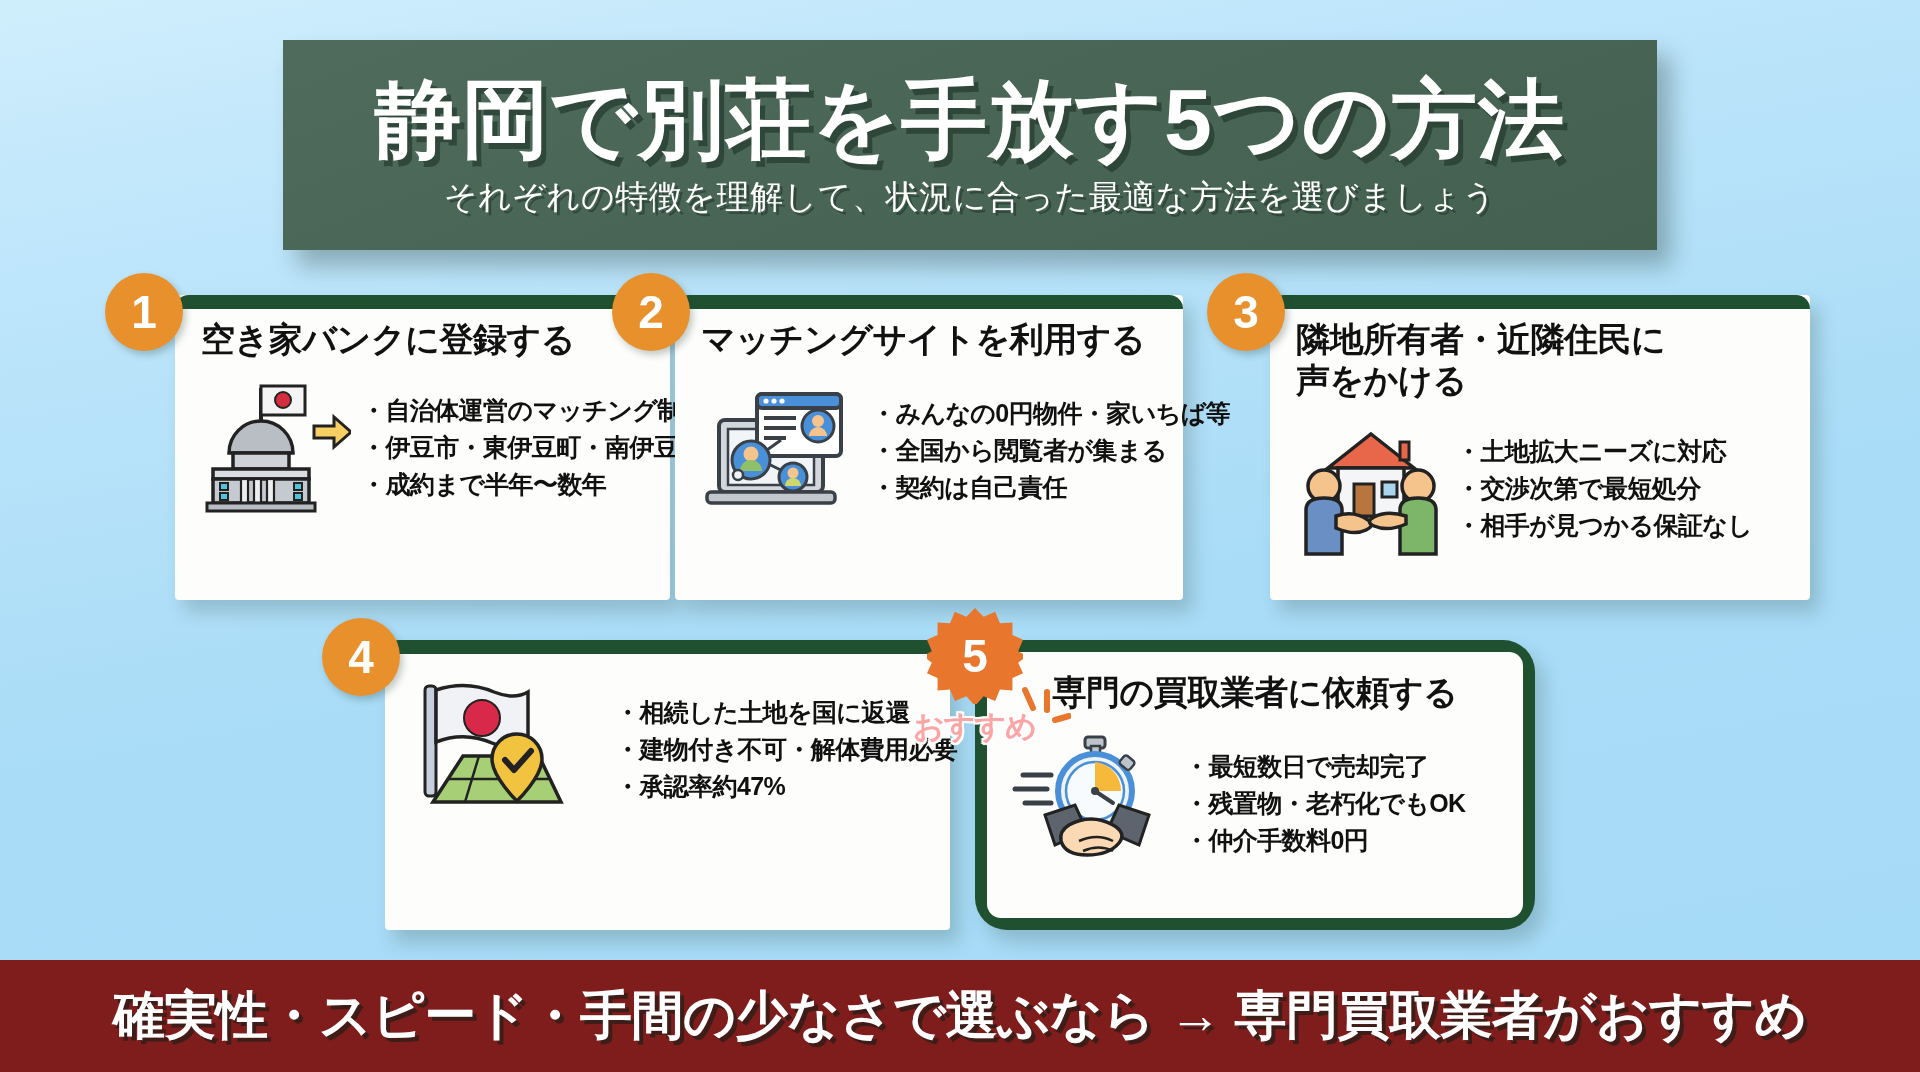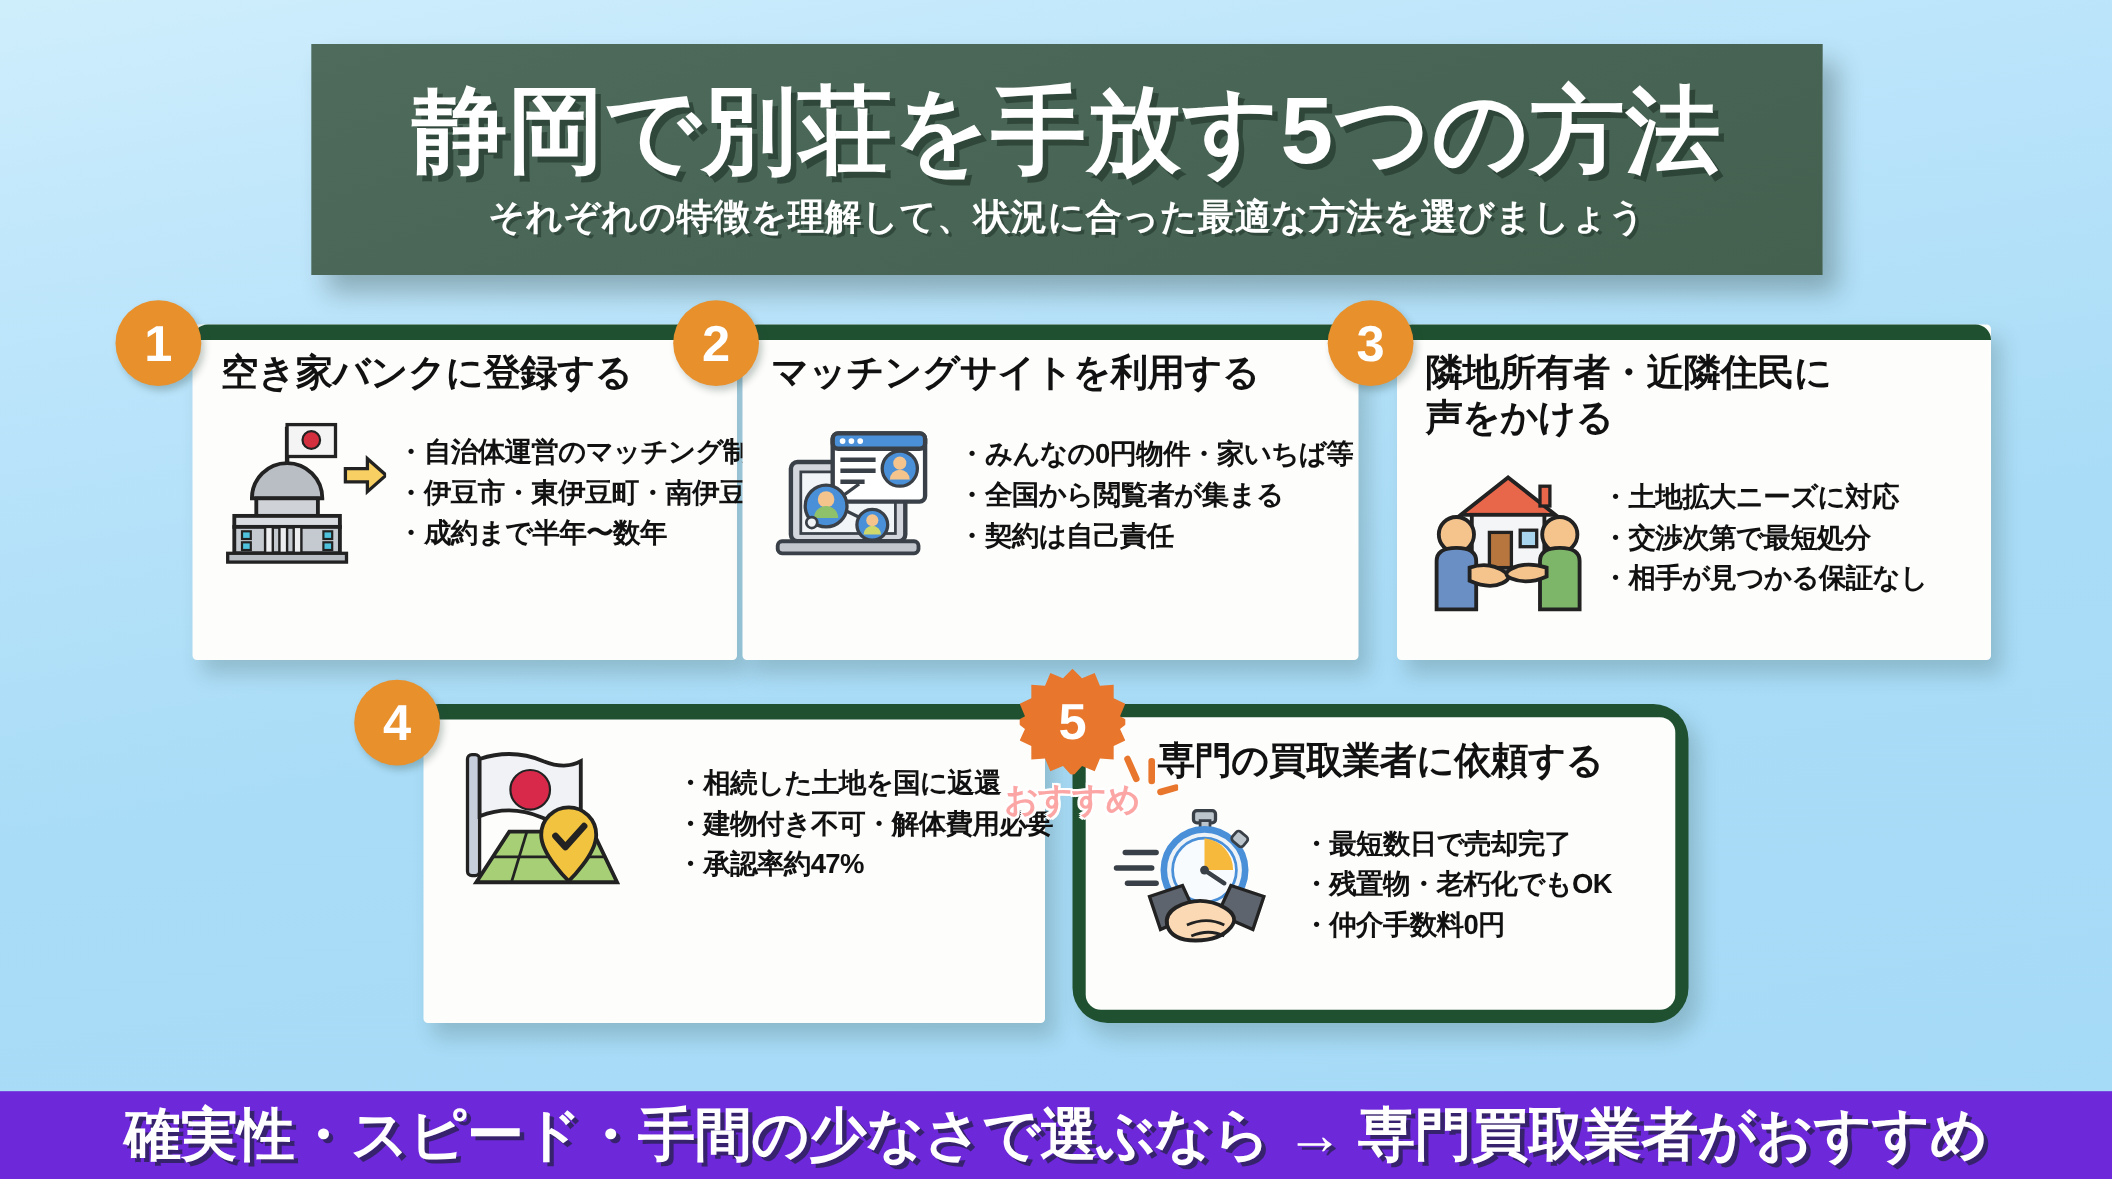--- a/index.html
+++ b/index.html
@@ -30,21 +30,21 @@
     font-weight: bold;
     letter-spacing: 1px;
     line-height: 1.02;
     text-shadow: 5px 6px 0 rgba(25,45,35,0.55);
     white-space: nowrap;
   }
   .header-sub {
     margin-top: 12px;
     color: #ffffff;
     font-size: 33px;
-    font-weight: bold;
+    font-weight: normal;
     letter-spacing: 0.5px;
     text-shadow: 3px 3px 0 rgba(25,45,35,0.50);
     white-space: nowrap;
   }
 
   
   .card {
     position: absolute;
     background: #fdfdfb;
     border-radius: 4px;
@@ -113,22 +113,22 @@
     text-shadow: -2px 0 #fff, 0 2px #fff, 2px 0 #fff, 0 -2px #fff,
                  -2px -2px #fff, 2px 2px #fff, -2px 2px #fff, 2px -2px #fff;
     z-index: 7;
     white-space: nowrap;
   }
 
   
   .footer-band {
     position: absolute;
     left: 0; bottom: 0;
-    width: 1920px; height: 80px;
-    background: #6d28d9;
+    width: 1920px; height: 112px;
+    background: #7f1d1d;
     display: flex; align-items: center; justify-content: center;
   }
   .footer-text {
     color: #ffffff; font-size: 52px; font-weight: bold;
     letter-spacing: -0.5px;
     text-shadow: 4px 4px 0 rgba(10,30,20,0.55);
     white-space: nowrap;
   }
 </style>
 </head>
@@ -167,21 +167,21 @@
       <ul class="bullets">
         <li>自治体運営のマッチング制度</li>
         <li>伊豆市・東伊豆町・南伊豆町等が運営</li>
         <li>成約まで半年〜数年</li>
       </ul>
     </div>
   </div>
   <div class="num-badge" style="left:-70px; top:-22px;">1</div>
 </div>
 
-<div class="card" style="left:675px; top:295px; width:560px; height:305px;">
+<div class="card" style="left:675px; top:295px; width:508px; height:305px;">
   <div class="card-top"></div>
   <div class="card-inner">
     <div class="card-title">マッチングサイトを利用する</div>
     <div class="card-body">
       <div class="card-icon">
         <svg width="160" height="140" viewBox="0 0 160 140">
           <rect x="18" y="42" width="104" height="72" rx="6" fill="#d3d7dd" stroke="#3a4048" stroke-width="4"></rect>
           <rect x="27" y="51" width="86" height="56" fill="#f2f5f8" stroke="#3a4048" stroke-width="2.5"></rect>
           <rect x="6" y="114" width="128" height="11" rx="4" fill="#c2c7ce" stroke="#3a4048" stroke-width="3.5"></rect>
           <rect x="56" y="16" width="84" height="62" rx="5" fill="#ffffff" stroke="#3a4048" stroke-width="4"></rect>

